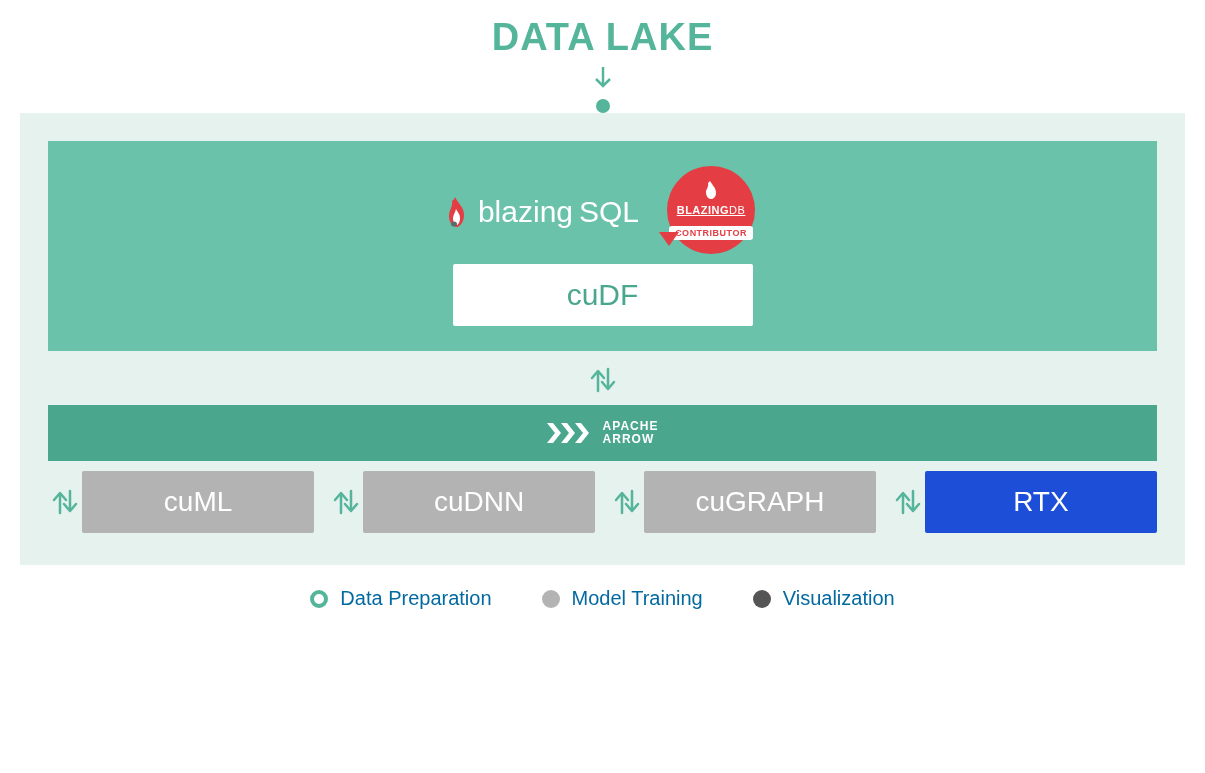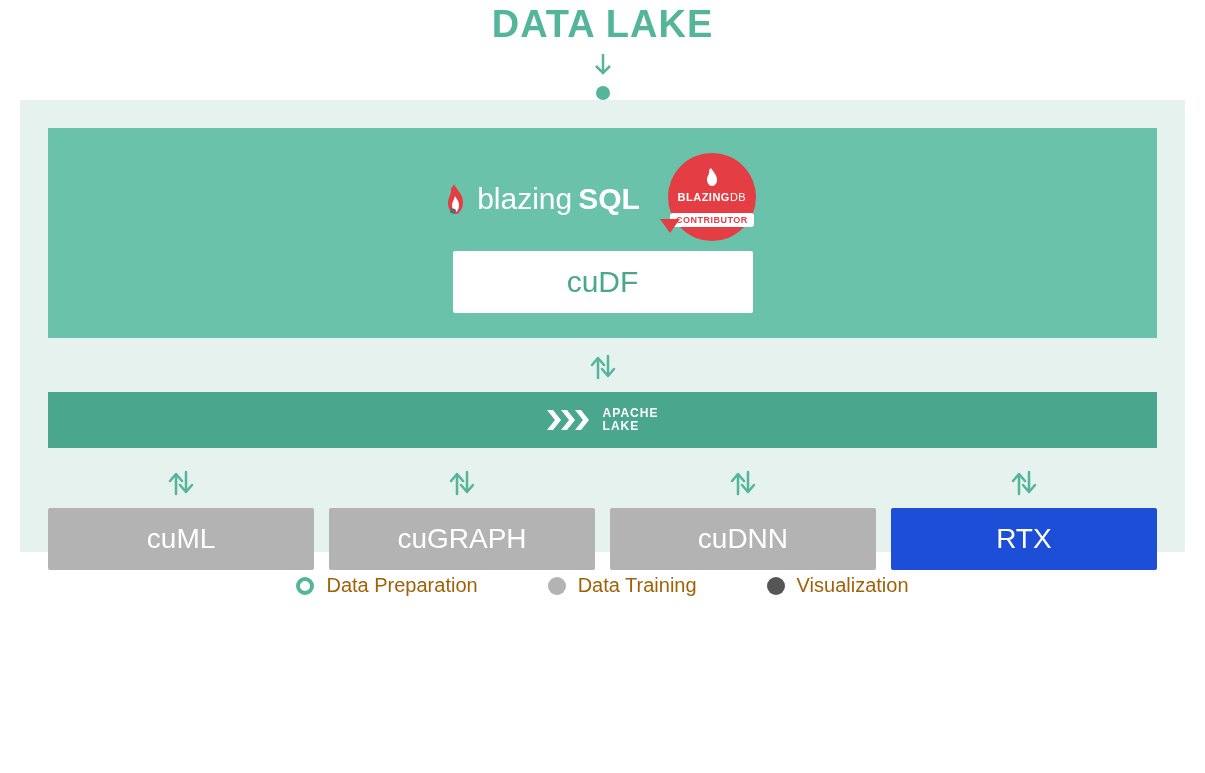--- a/index.html
+++ b/index.html
@@ -9,21 +9,21 @@
     width: 1205px;
     height: 773px;
     position: relative;
   }
   .title {
     text-align: center;
     font-size: 38px;
     font-weight: 700;
     color: #54b59a;
     letter-spacing: 1px;
-    padding-top: 3px;
+    padding-top: 16px;
   }
   .arrow-down {
     display: flex;
     justify-content: center;
     margin-top: 8px;
     color: #54b59a;
   }
   .dot {
     width: 14px;
     height: 14px;
@@ -54,21 +54,21 @@
     gap: 18px;
   }
   .brand-text {
     color: #ffffff;
     font-size: 30px;
     font-weight: 300;
     display: flex;
     align-items: center;
     gap: 6px;
   }
-  .brand-text .bold { font-weight: 700; }
+  .brand-text .bold { font-weight: 400; }
   .flame {
     width: 22px;
     height: 34px;
     position: relative;
     margin-right: 4px;
   }
   .flame svg { display:block; }
   .badge {
     position: relative;
     width: 92px;
@@ -82,20 +82,21 @@
     border-radius: 50%;
     display: flex;
     flex-direction: column;
     align-items: center;
     justify-content: center;
     color: #fff;
     font-size: 10px;
     font-weight: 700;
     letter-spacing: 0.5px;
     position: relative;
+    text-decoration: underline;
   }
   .badge-circle .mini-flame { margin-bottom: 2px; }
   .badge-circle .bdb { font-size: 11px; font-weight: 800; }
   .badge-circle .bdb-light { font-weight: 300; }
   .contrib-pill {
     background: #fff;
     color: #e53d44;
     font-size: 9px;
     font-weight: 800;
     padding: 2px 6px;
@@ -142,44 +143,44 @@
   }
   .chevrons { display:flex; align-items:center; }
   .apache-label { font-size: 12px; font-weight: 800; line-height: 1.05; letter-spacing: 1px; }
   .bottom-row {
     display: flex;
     justify-content: space-between;
     margin-top: 10px;
   }
   .col {
     display:flex;
-    flex-direction:column;
+    flex-direction:row;
     align-items:center;
     width: 24%;
   }
   .col .bidir { margin: 10px 0 10px 0; }
   .pill {
     width: 100%;
     height: 62px;
     display:flex;
     align-items:center;
     justify-content:center;
     color:#fff;
     font-size: 28px;
     border-radius: 2px;
   }
   .pill.grey { background:#b3b3b3; }
   .pill.dark { background:#1d4ed8; }
   .legend {
     display:flex;
     justify-content:center;
-    gap: 70px;
+    gap: 50px;
     margin-top: 22px;
     font-size: 20px;
-    color:#a16207;
+    color:#0369a1;
   }
   .legend-item { display:flex; align-items:center; gap:12px; }
   .circ { width:18px; height:18px; border-radius:50%; }
   .circ.ring { border:4px solid #54b59a; background:transparent; width:18px; height:18px; }
   .circ.grey { background:#b3b3b3; }
   .circ.dark { background:#555555; }
 </style>
 </head>
 <body>
 
@@ -238,21 +239,21 @@
   <div class="arrow-bar">
     <span class="chevrons">
       <svg width="56" height="24" viewBox="0 0 56 24" fill="#ffffff">
         <polygon points="0,2 8,12 0,22 6,22 14,12 6,2"></polygon>
         <polygon points="14,2 22,12 14,22 20,22 28,12 20,2"></polygon>
         <polygon points="28,2 36,12 28,22 34,22 42,12 34,2"></polygon>
       </svg>
     </span>
     <div class="apache-label">
       <div>APACHE</div>
-      <div>LAKE</div>
+      <div>ARROW</div>
     </div>
   </div>
 
   <div class="bottom-row">
     <div class="col">
       <div class="bidir">
         <svg width="34" height="30" viewBox="0 0 34 30" fill="none" stroke="#54b59a" stroke-width="2.5" stroke-linecap="round" stroke-linejoin="round">
           <line x1="12" y1="26" x2="12" y2="7"></line>
             <polyline points="6,13 12,6 18,13"></polyline>
           <line x1="22" y1="4" x2="22" y2="23"></line>
@@ -263,32 +264,32 @@
     </div>
     <div class="col">
       <div class="bidir">
         <svg width="34" height="30" viewBox="0 0 34 30" fill="none" stroke="#54b59a" stroke-width="2.5" stroke-linecap="round" stroke-linejoin="round">
           <line x1="12" y1="26" x2="12" y2="7"></line>
             <polyline points="6,13 12,6 18,13"></polyline>
           <line x1="22" y1="4" x2="22" y2="23"></line>
             <polyline points="16,17 22,24 28,17"></polyline>
         </svg>
       </div>
-      <div class="pill grey">cuGRAPH</div>
+      <div class="pill grey">cuDNN</div>
     </div>
     <div class="col">
       <div class="bidir">
         <svg width="34" height="30" viewBox="0 0 34 30" fill="none" stroke="#54b59a" stroke-width="2.5" stroke-linecap="round" stroke-linejoin="round">
           <line x1="12" y1="26" x2="12" y2="7"></line>
             <polyline points="6,13 12,6 18,13"></polyline>
           <line x1="22" y1="4" x2="22" y2="23"></line>
             <polyline points="16,17 22,24 28,17"></polyline>
         </svg>
       </div>
-      <div class="pill grey">cuDNN</div>
+      <div class="pill grey">cuGRAPH</div>
     </div>
     <div class="col">
       <div class="bidir">
         <svg width="34" height="30" viewBox="0 0 34 30" fill="none" stroke="#54b59a" stroke-width="2.5" stroke-linecap="round" stroke-linejoin="round">
           <line x1="12" y1="26" x2="12" y2="7"></line>
             <polyline points="6,13 12,6 18,13"></polyline>
           <line x1="22" y1="4" x2="22" y2="23"></line>
             <polyline points="16,17 22,24 28,17"></polyline>
         </svg>
       </div>
@@ -298,19 +299,19 @@
 
 </div>
 
 <div class="legend">
   <div class="legend-item">
     <span class="circ ring"></span>
     <span>Data Preparation</span>
   </div>
   <div class="legend-item">
     <span class="circ grey"></span>
-    <span>Data Training</span>
+    <span>Model Training</span>
   </div>
   <div class="legend-item">
     <span class="circ dark"></span>
     <span>Visualization</span>
   </div>
 </div>
 
 </body></html>

